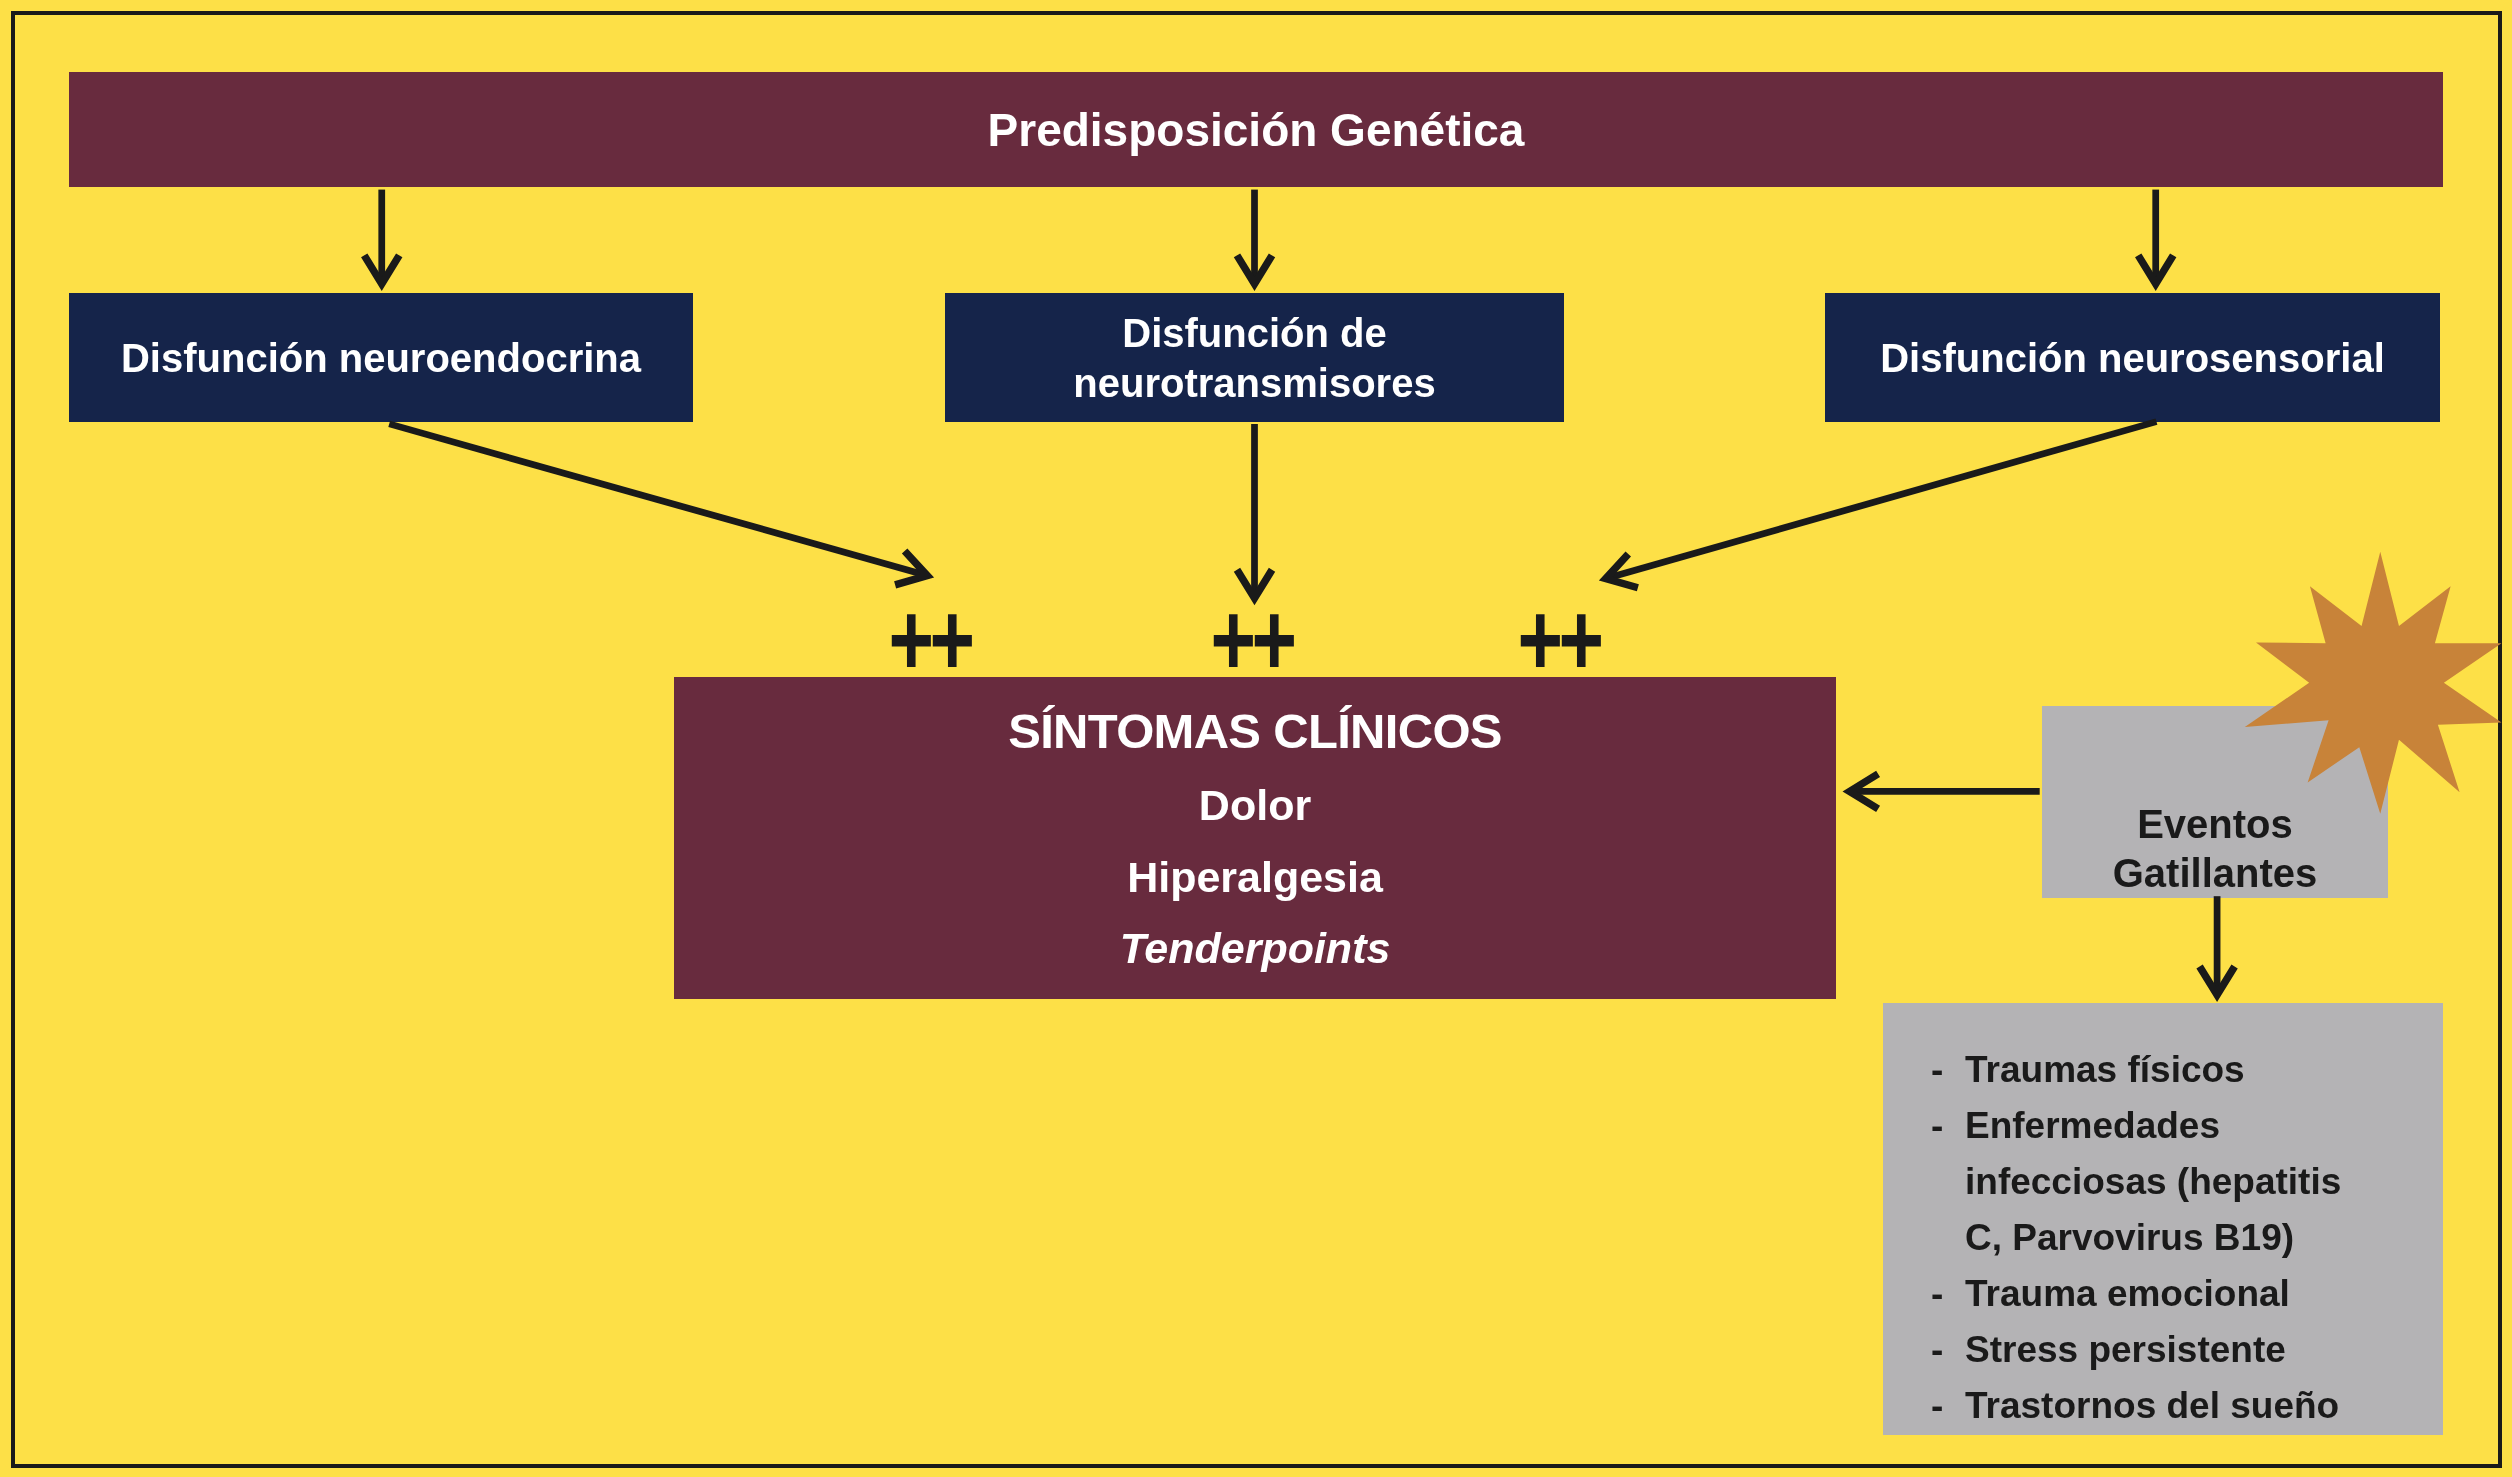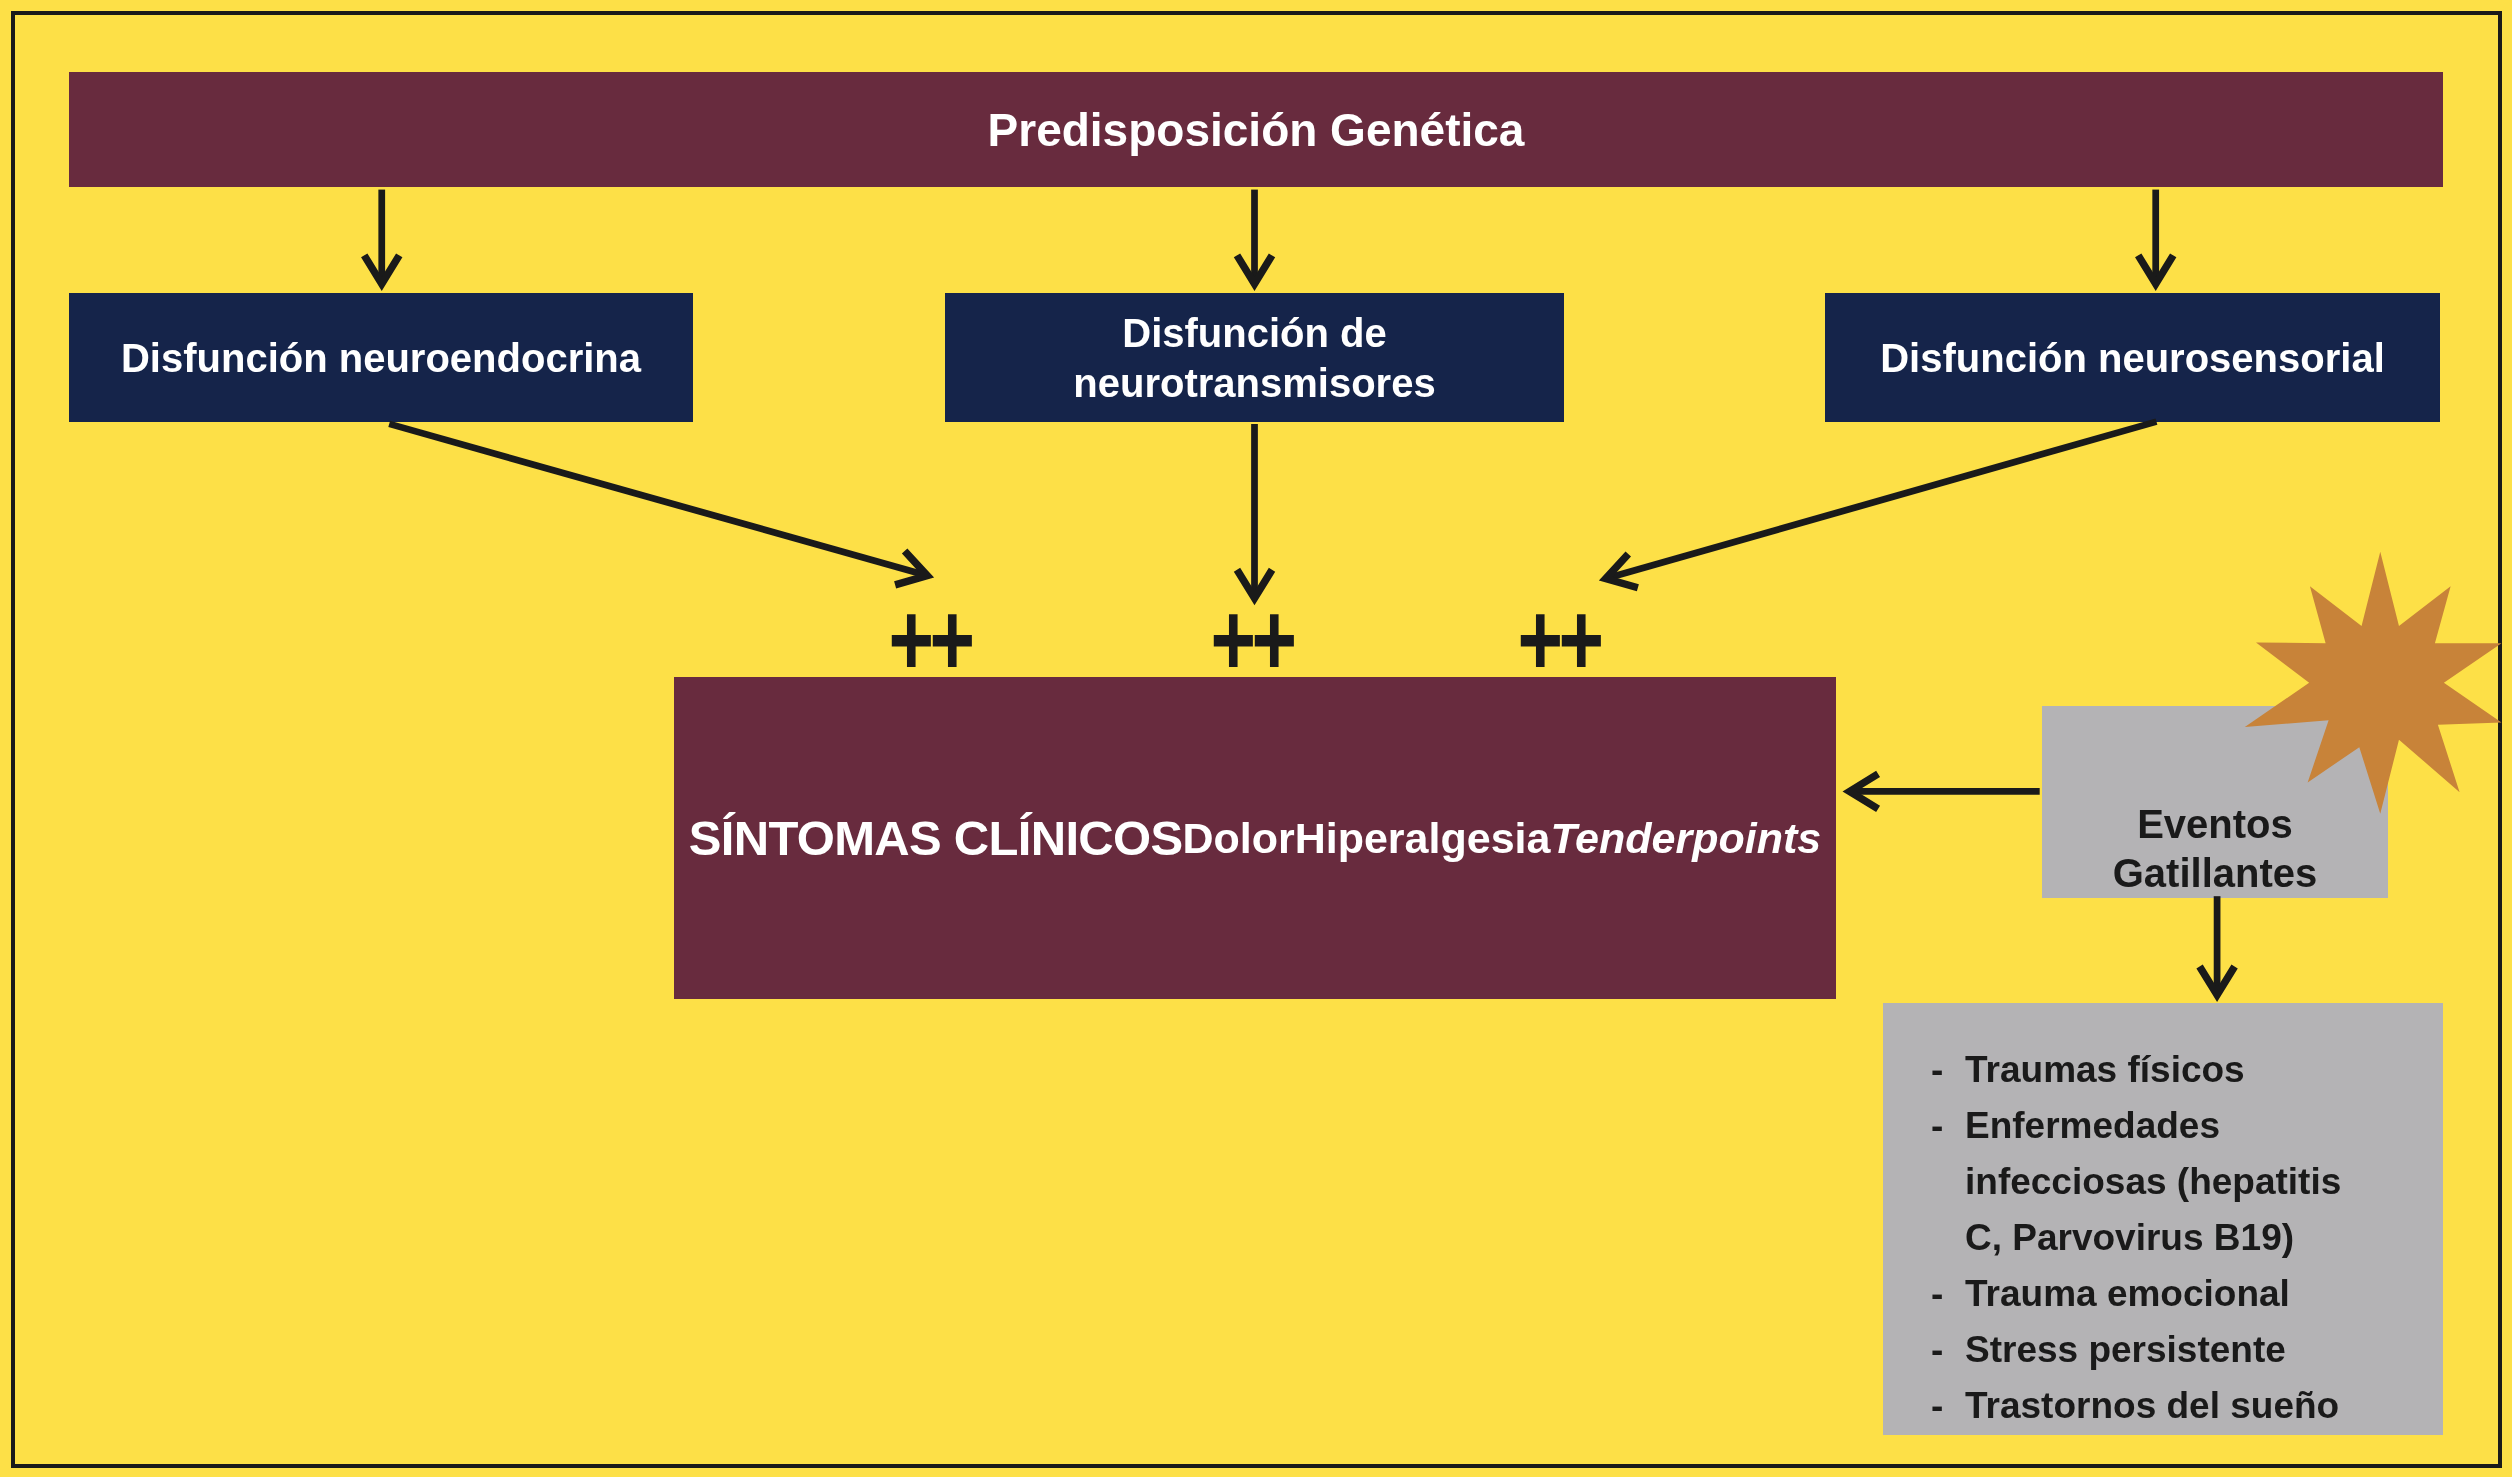--- a/index.html
+++ b/index.html
@@ -10,21 +10,21 @@
   .frame{position:absolute;left:10.5px;top:10.5px;right:10.5px;bottom:10.5px;border:4.5px solid #1a1a1a;}
   .box{position:absolute;display:flex;align-items:center;justify-content:center;text-align:center;box-sizing:border-box;}
   .maroon{background:#682b3e;color:#ffffff;}
   .navy{background:#15244a;color:#ffffff;}
   .grayb{background:#b4b3b5;color:#1a1a1a;justify-content:flex-end;}
   .banner{left:69px;top:72px;width:2374px;height:115px;font-size:46px;font-weight:700;}
   .nbx{top:293px;height:129px;font-size:40px;font-weight:700;line-height:1.25;padding:0 15px;}
   #nbx1{left:69px;width:624px;}
   #nbx2{left:945px;width:619px;justify-content:flex-end;}
   #nbx3{left:1825px;width:615px;}
-  .symptoms{left:674px;top:677px;width:1162px;height:322px;flex-direction:row;row-gap:22.5px;}
+  .symptoms{left:674px;top:677px;width:1162px;height:322px;flex-direction:column;row-gap:22.5px;}
   .symptoms .t{font-size:49px;font-weight:700;letter-spacing:-0.7px;}
   .symptoms .l{font-size:43px;font-weight:700;}
   .symptoms .it{font-style:italic;}
   .plus{position:absolute;top:590px;width:165px;height:100px;display:flex;align-items:center;justify-content:center;z-index:3;}
   .plus span{font-size:78px;font-weight:700;letter-spacing:-4.5px;transform:scaleY(1.32);display:inline-block;}
   #plus1{left:847px;} #plus2{left:1169px;} #plus3{left:1476px;}
   .events{left:2042px;top:706px;width:346px;height:192px;flex-direction:column;font-size:40px;font-weight:700;line-height:1.22;z-index:2;}
   .triggers{position:absolute;left:1883px;top:1003px;width:560px;height:432px;background:#b4b3b5;box-sizing:border-box;
     padding:39px 21px 0 48px;font-size:37px;font-weight:700;z-index:2;}
   .trow{display:flex;height:56px;align-items:center;white-space:nowrap;}

